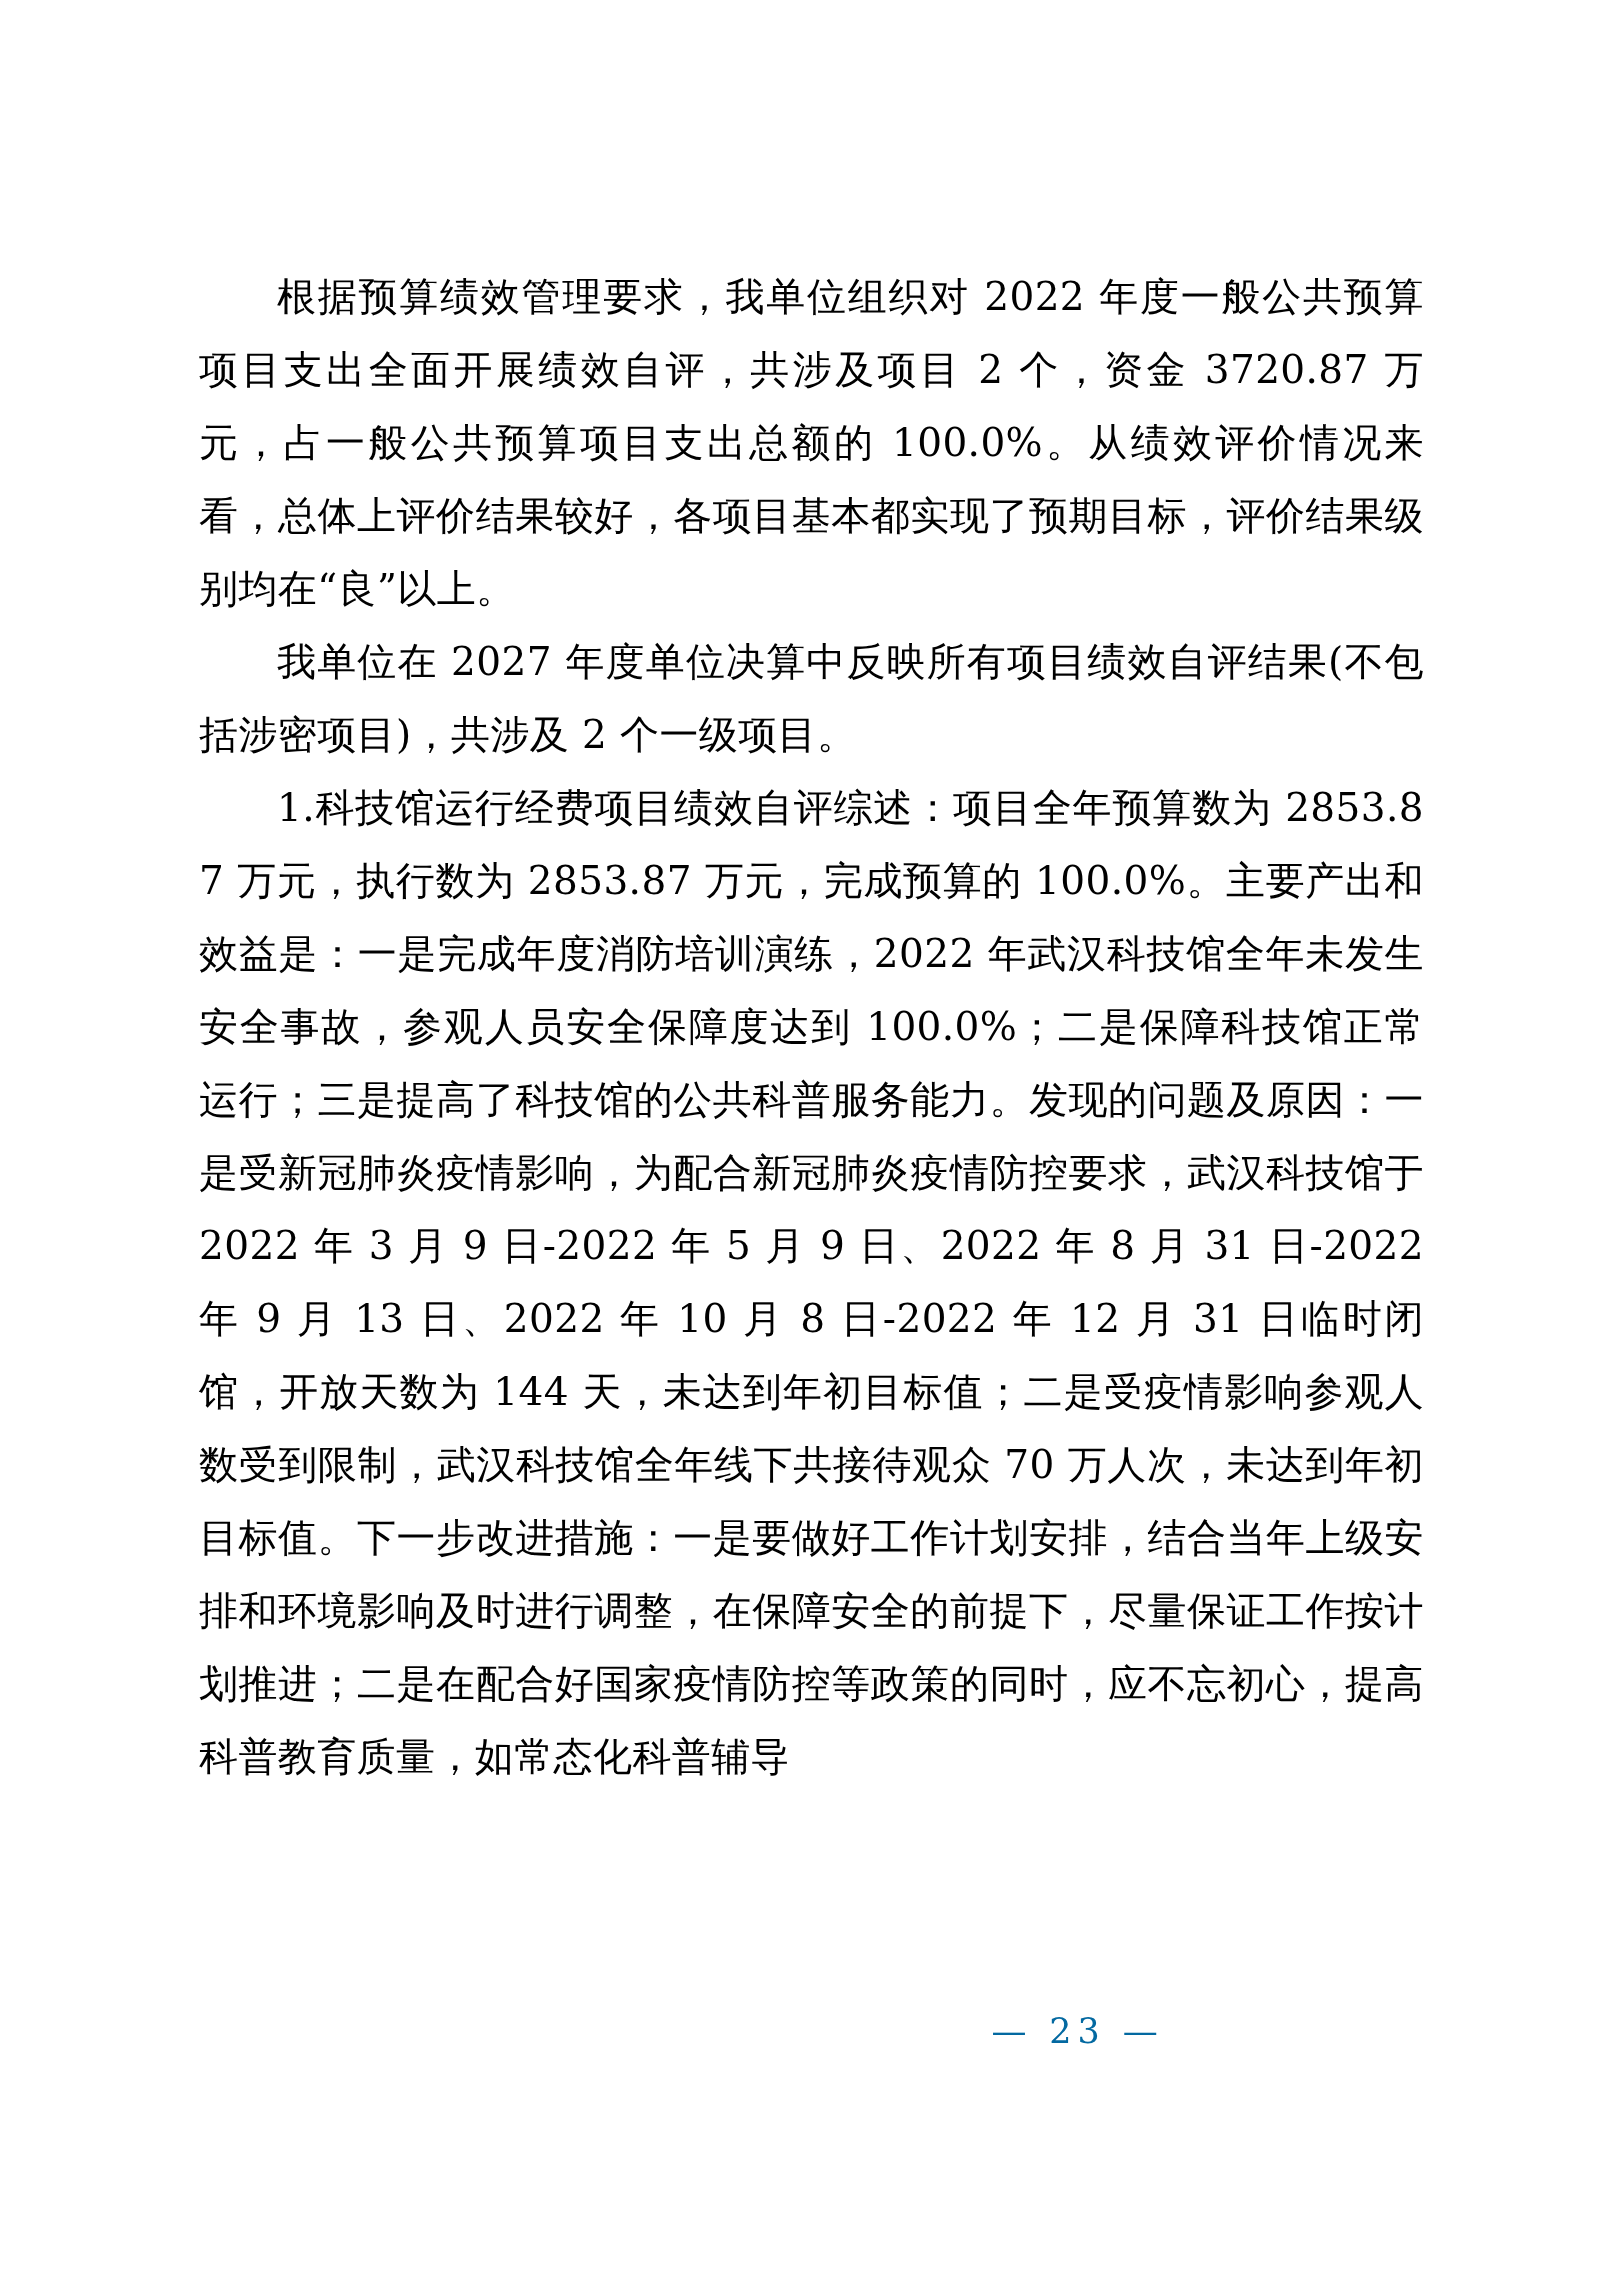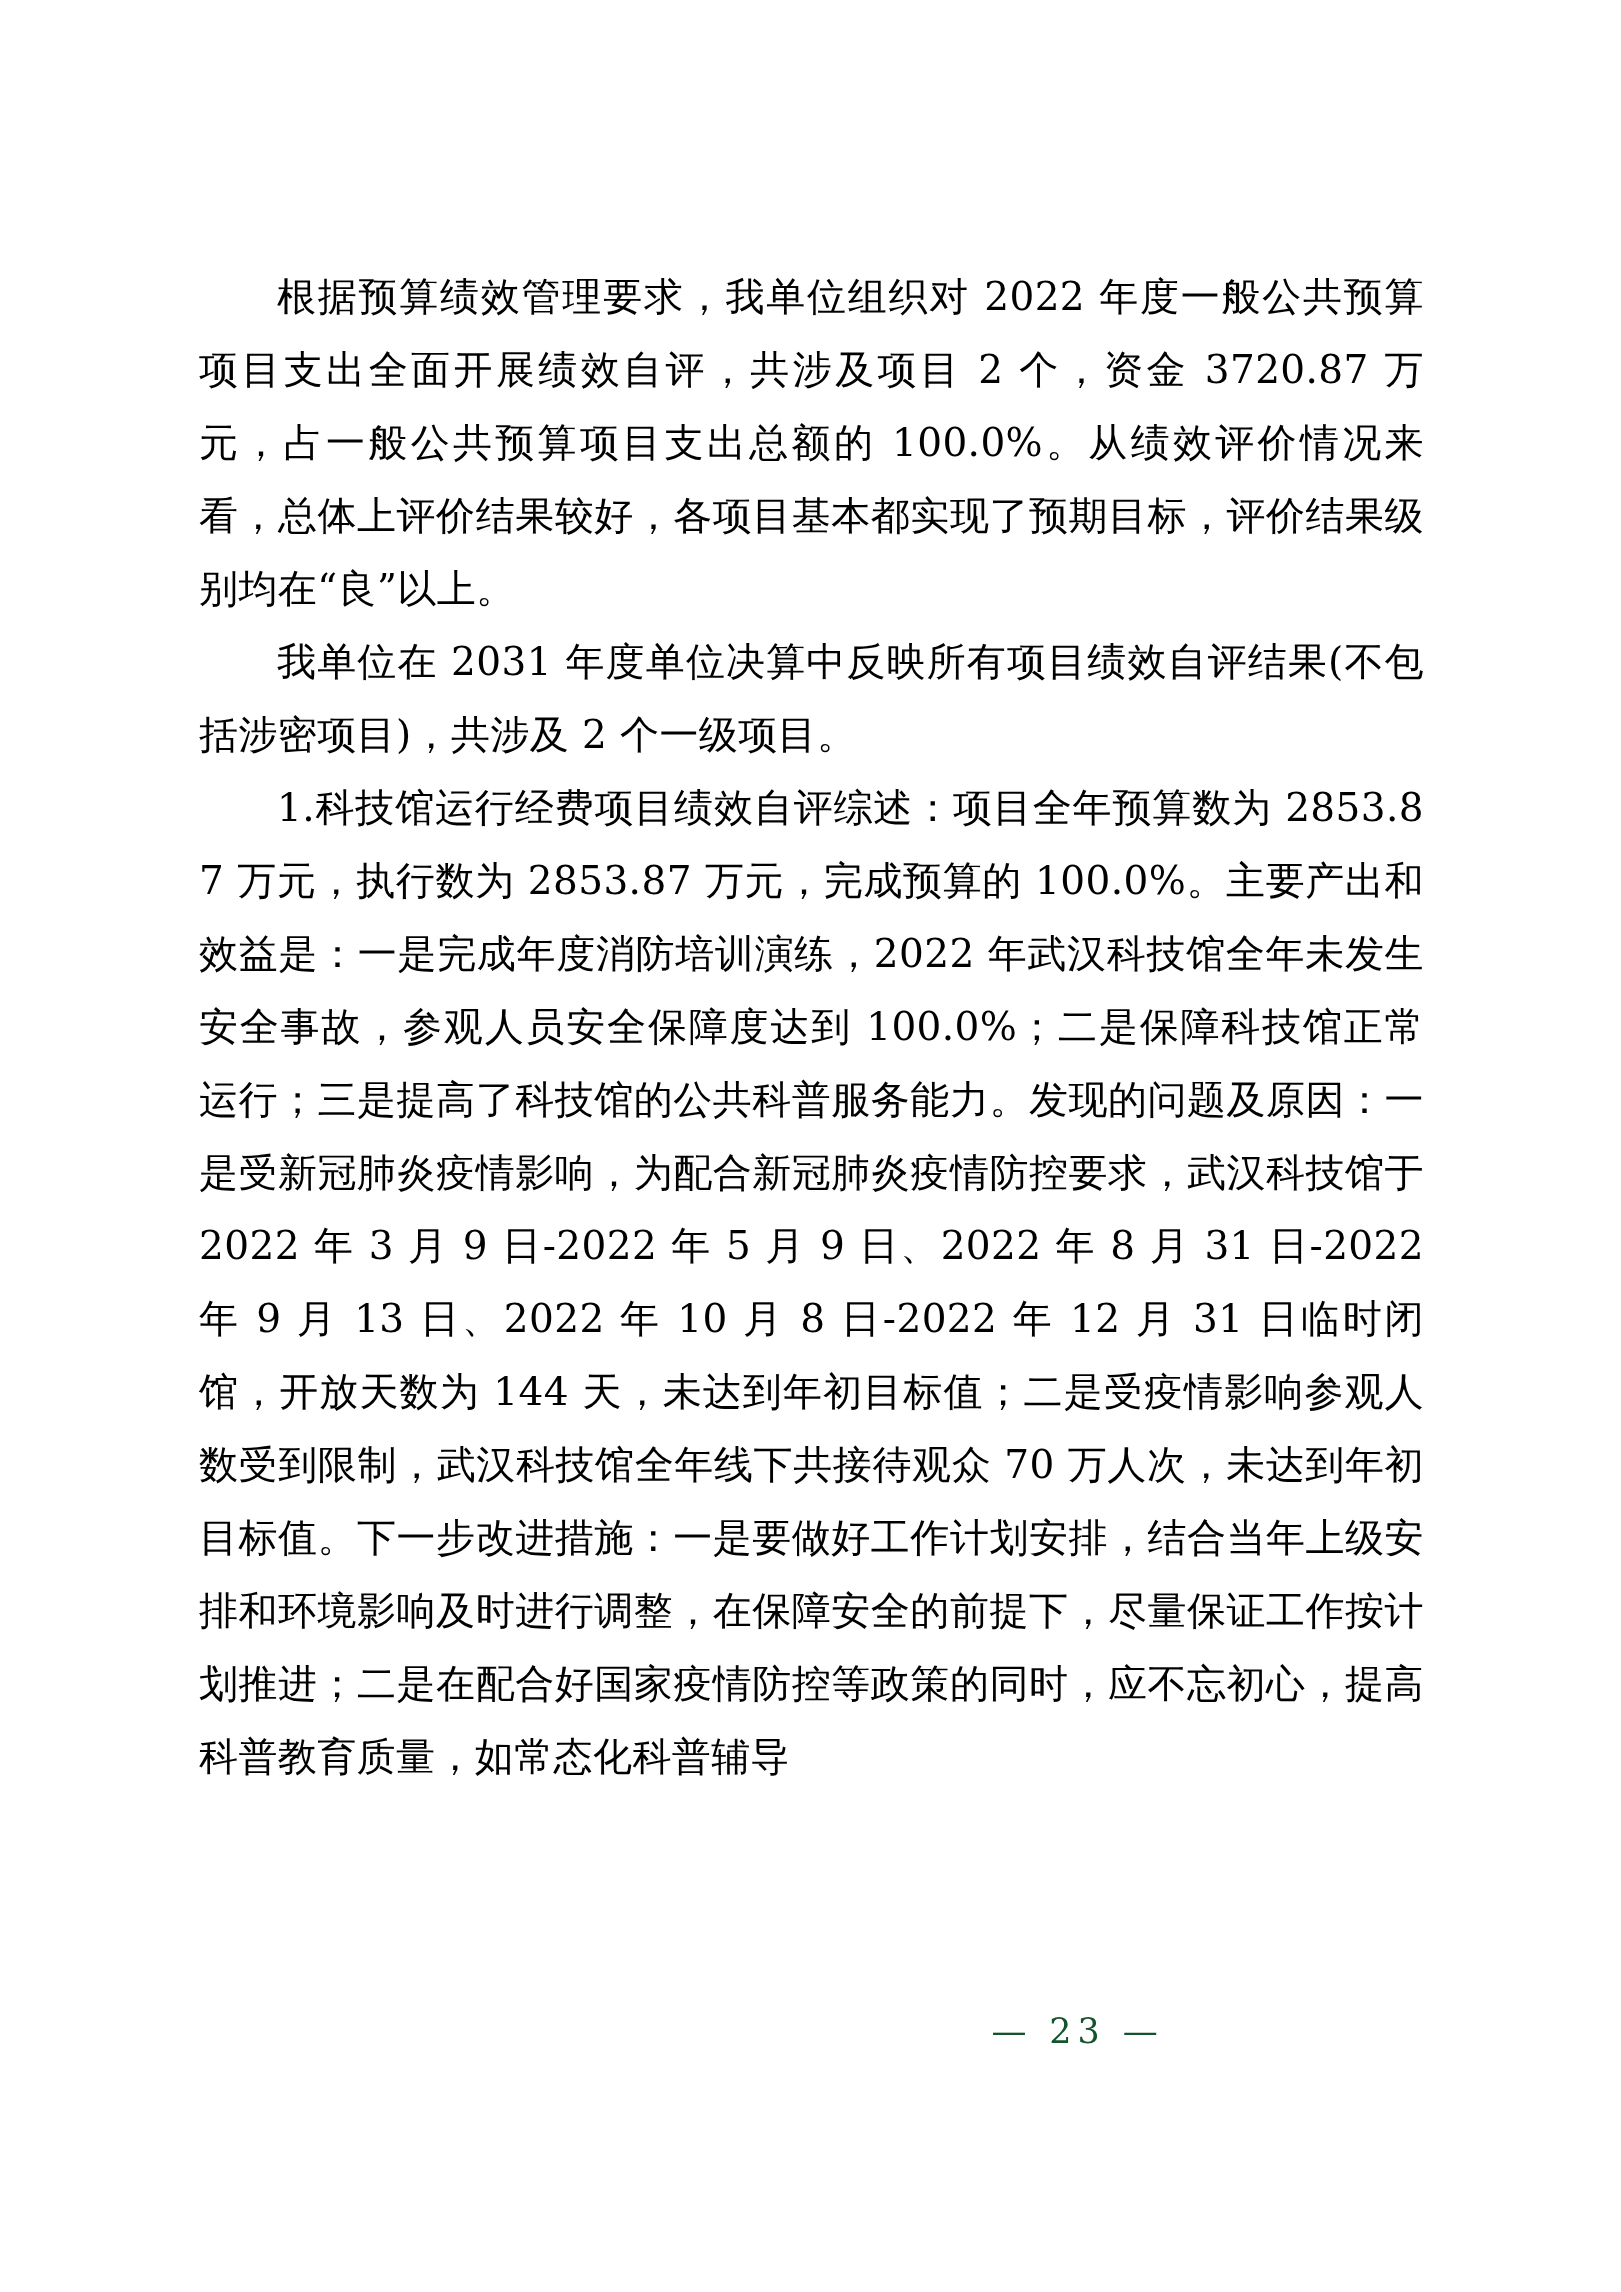--- a/index.html
+++ b/index.html
@@ -41,34 +41,34 @@
     word-break: break-all;
   }
   .pagenum {
     position: absolute;
     left: 0;
     top: 2011px;
     width: 1621px;
     text-align: center;
     font-size: 35px;
     font-family: "DejaVu Serif", "Liberation Serif", serif;
-    color: #14532d;
+    color: #0369a1;
   }
   .pagenum span.inner {
     display: inline-block;
     margin-left: 534px;
     letter-spacing: 5.9px;
   }
 </style>
 </head>
 <body>
 
 <div class="page">
   <div class="content">
     <p class="para">根据预算绩效管理要求，我单位组织对 2022 年度一般公共预算项目支出全面开展绩效自评，共涉及项目 2 个，资金 3720.87 万元，占一般公共预算项目支出总额的 100.0%。从绩效评价情况来看，总体上评价结果较好，各项目基本都实现了预期目标，评价结果级别均在“良”以上。</p>
-    <p class="para">我单位在 2031 年度单位决算中反映所有项目绩效自评结果(不包括涉密项目)，共涉及 2 个一级项目。</p>
+    <p class="para">我单位在 2027 年度单位决算中反映所有项目绩效自评结果(不包括涉密项目)，共涉及 2 个一级项目。</p>
     <p class="para">1.科技馆运行经费项目绩效自评综述：项目全年预算数为 2853.87 万元，执行数为 2853.87 万元，完成预算的 100.0%。主要产出和效益是：一是完成年度消防培训演练，2022 年武汉科技馆全年未发生安全事故，参观人员安全保障度达到 100.0%；二是保障科技馆正常运行；三是提高了科技馆的公共科普服务能力。发现的问题及原因：一是受新冠肺炎疫情影响，为配合新冠肺炎疫情防控要求，武汉科技馆于 2022 年 3 月 9 日-2022 年 5 月 9 日、2022 年 8 月 31 日-2022 年 9 月 13 日、2022 年 10 月 8 日-2022 年 12 月 31 日临时闭馆，开放天数为 144 天，未达到年初目标值；二是受疫情影响参观人数受到限制，武汉科技馆全年线下共接待观众 70 万人次，未达到年初目标值。下一步改进措施：一是要做好工作计划安排，结合当年上级安排和环境影响及时进行调整，在保障安全的前提下，尽量保证工作按计划推进；二是在配合好国家疫情防控等政策的同时，应不忘初心，提高科普教育质量，如常态化科普辅导</p>
   </div>
   <div class="pagenum">
     <span class="inner">— 23 —</span>
   </div>
 </div>
 
 
 </body></html>

